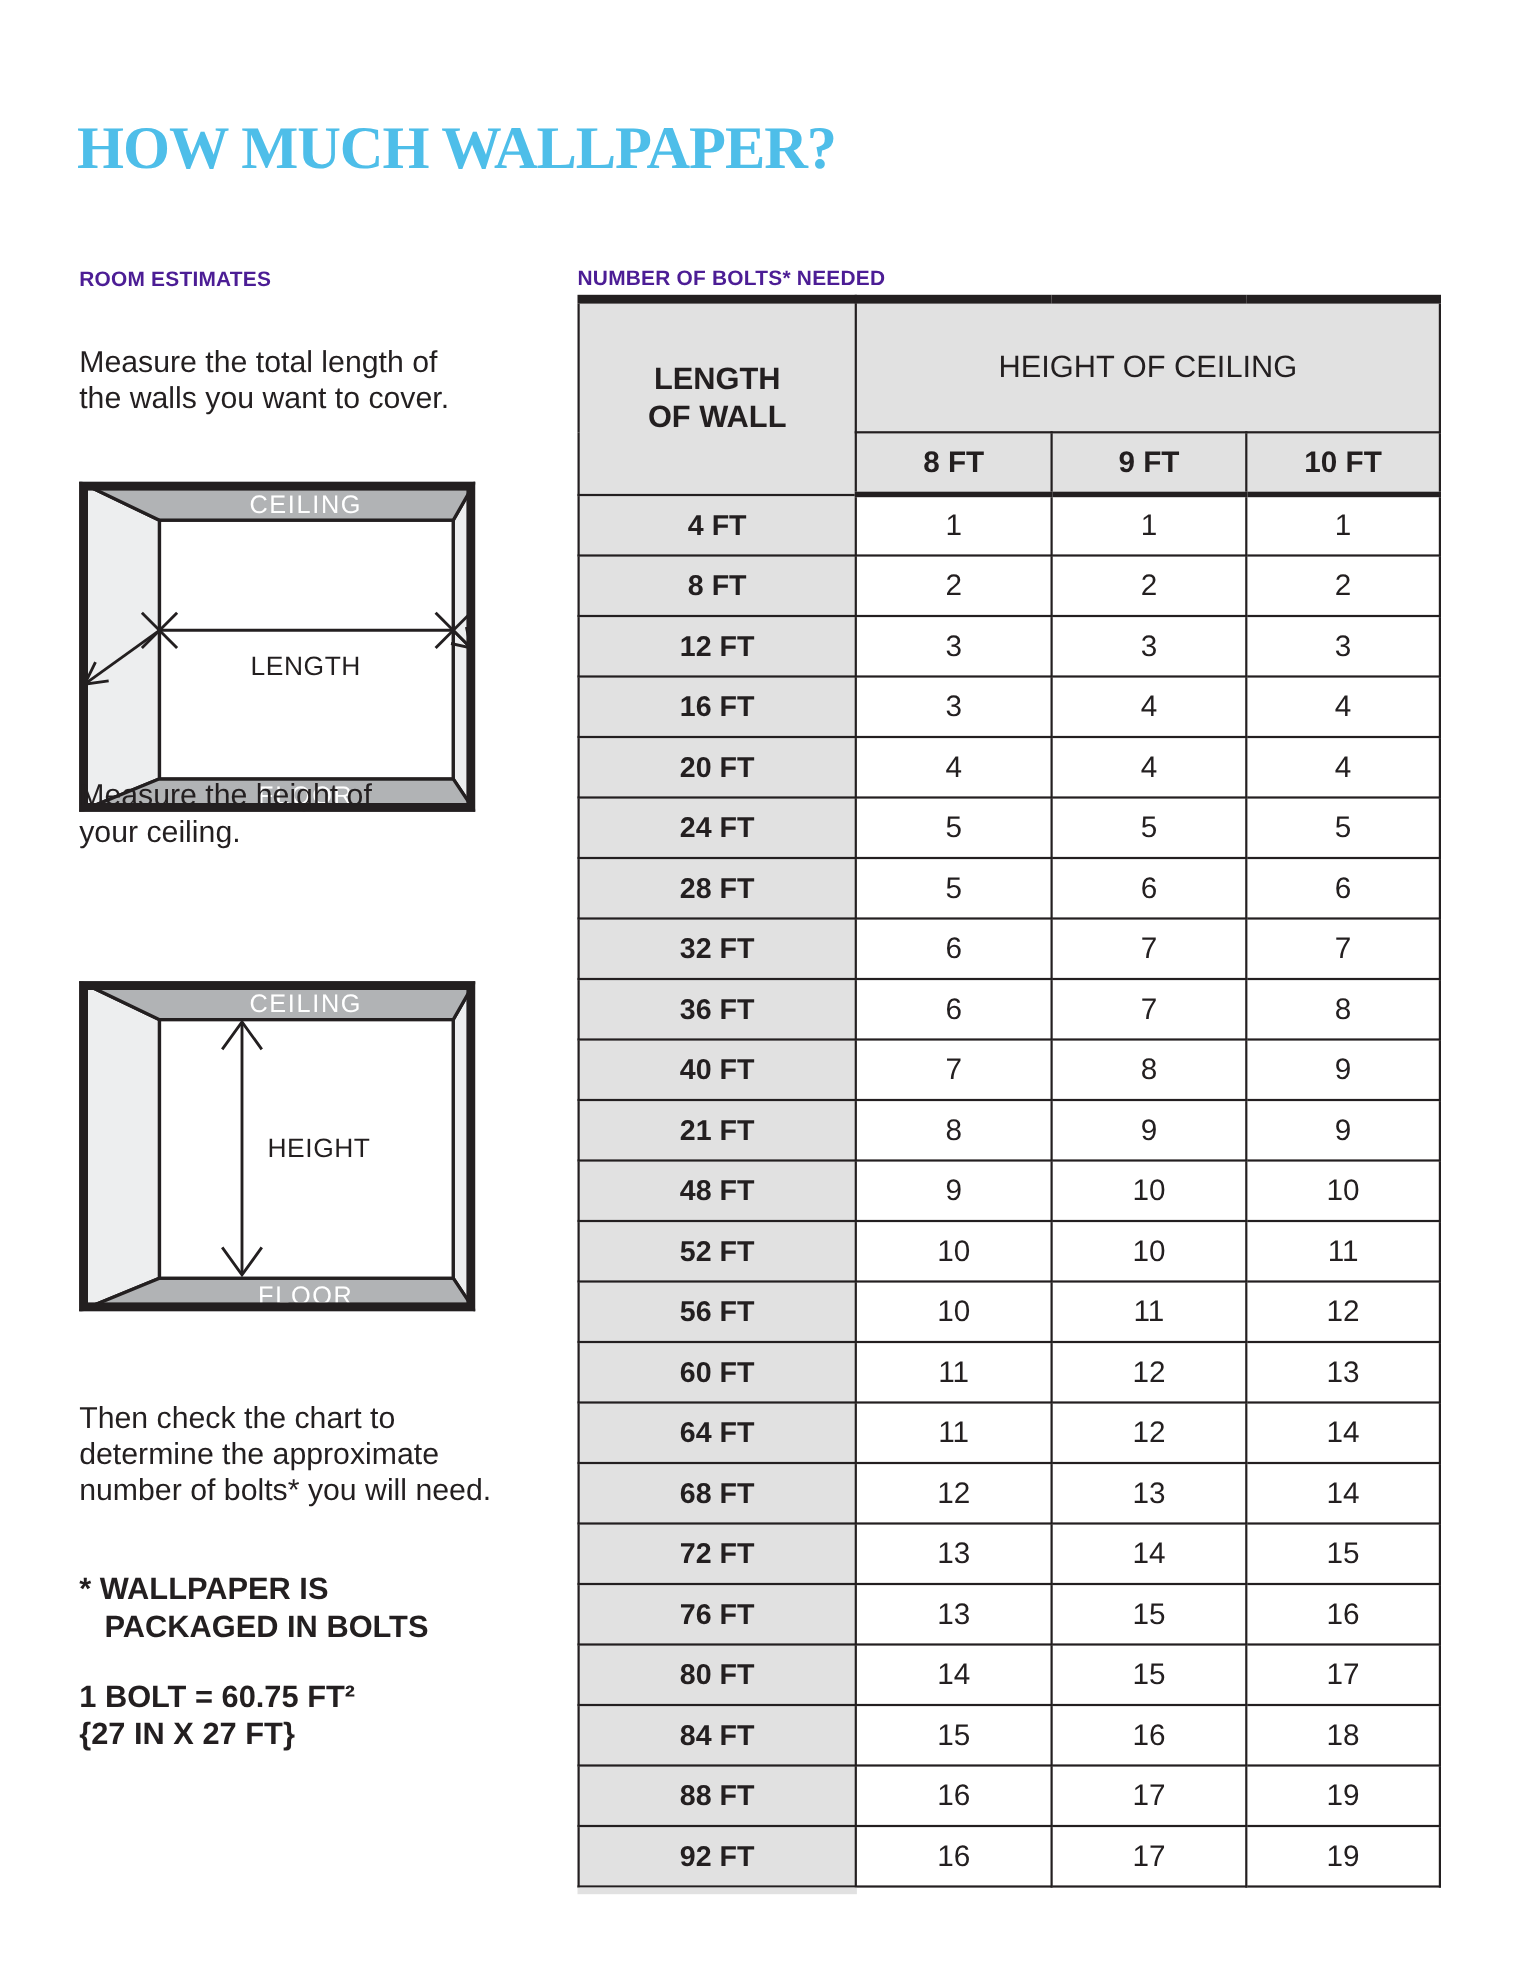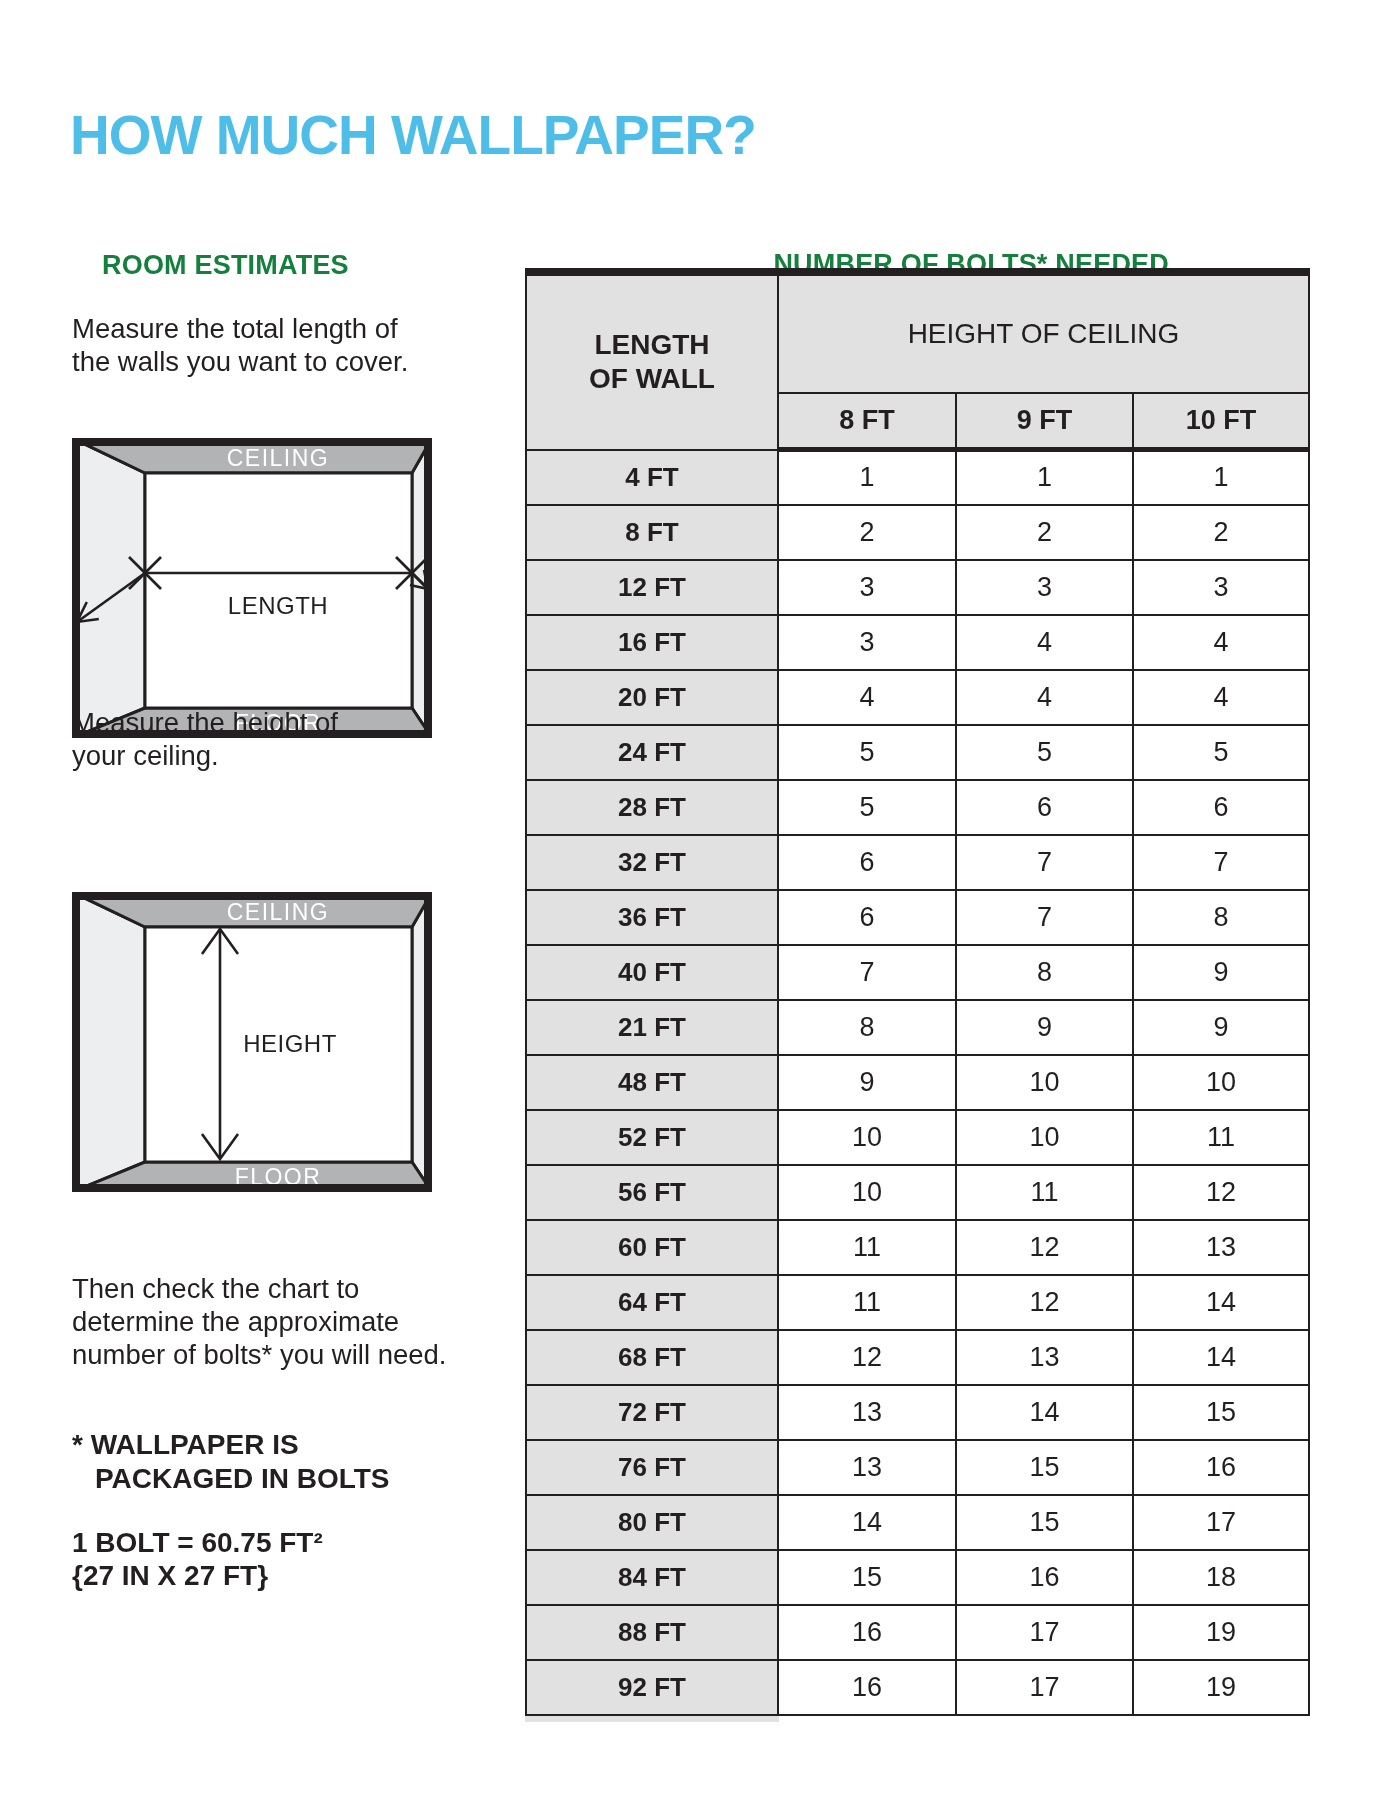--- a/index.html
+++ b/index.html
@@ -1,25 +1,25 @@
 <!DOCTYPE html>
 <html><head>
 <meta charset="utf-8">
 <style>
   html,body{margin:0;padding:0;background:#ffffff;}
   body{width:1391px;height:1800px;position:relative;overflow:hidden;
        font-family:"Liberation Sans","DejaVu Sans",sans-serif;color:#231F20;}
 
   .abs{position:absolute;}
 
-  .page-title{left:70px;top:66px;font-size:55px;font-weight:bold;color:#4EBEE9;letter-spacing:-1px;white-space:nowrap;}
-
-  .section-heading{font-size:27px;font-weight:bold;color:#15803d;letter-spacing:0.2px;white-space:nowrap;margin-left:30px;}
+  .page-title{left:70px;top:66px;font-size:55px;font-weight:bold;color:#4EBEE9;letter-spacing:-1px;white-space:nowrap;font-family:Liberation Serif, serif;}
+
+  .section-heading{font-size:19px;font-weight:bold;color:#4c1d95;letter-spacing:0.2px;white-space:nowrap;}
   .h-room{left:72px;top:228px;}
-  .h-table{left:525px;top:227px;width:614px;text-align:right;}
+  .h-table{left:525px;top:227px;width:614px;text-align:left;}
 
   .body-text{font-size:27.5px;line-height:33px;white-space:pre-line;color:#231F20;}
   .step1{left:72px;top:284px;}
   .step2{left:72px;top:678px;}
   .step3{left:72px;top:1232px;margin-top:40px;}
 
   .footnote{left:72px;top:1428px;font-size:28px;font-weight:bold;line-height:34px;}
   .footnote .indent{padding-left:23px;}
   .boltinfo{left:72px;top:1526px;font-size:28px;font-weight:bold;line-height:33px;white-space:pre-line;}
 

